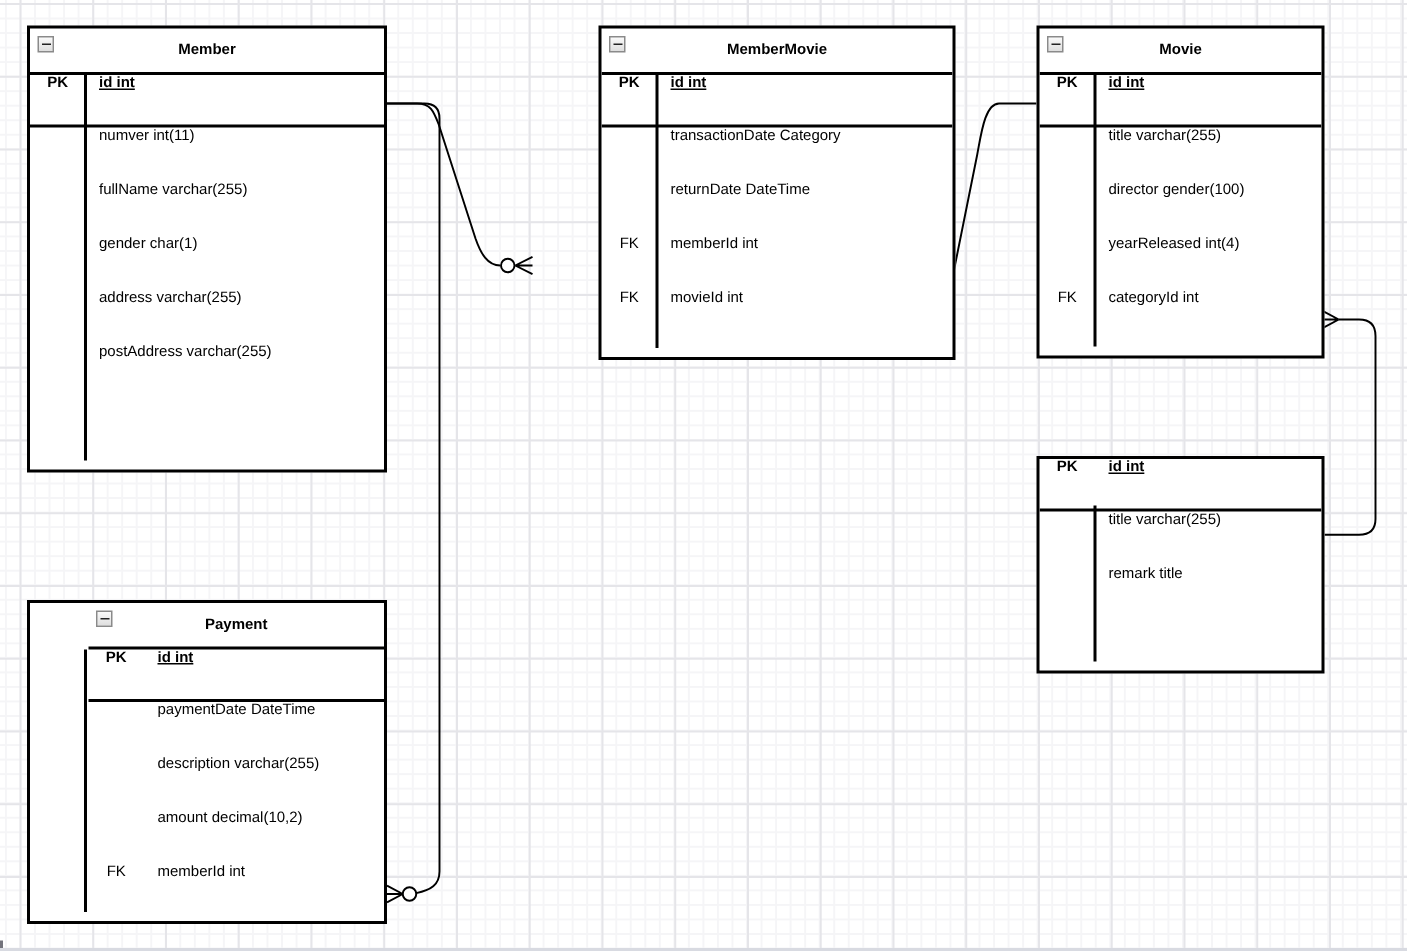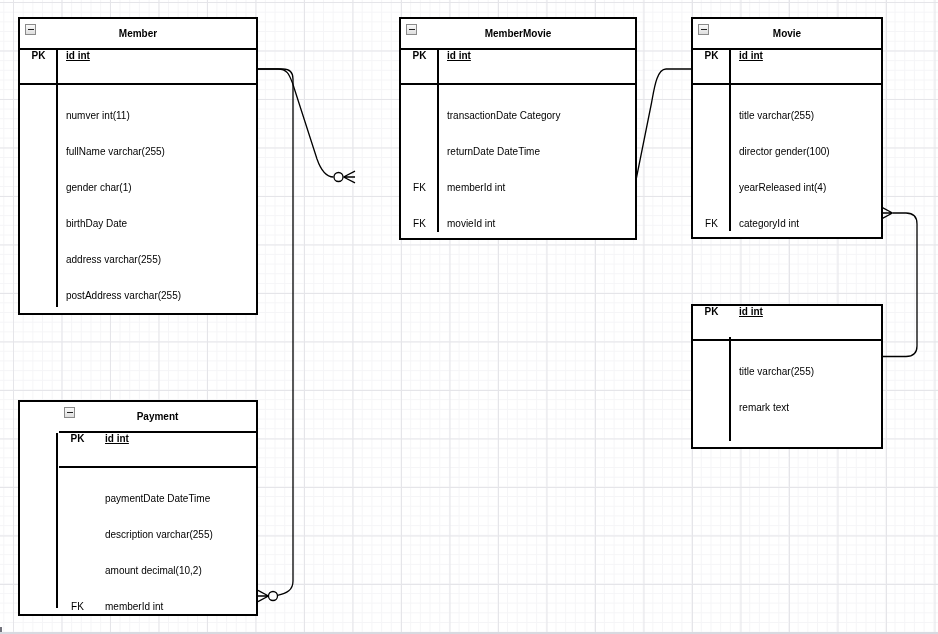--- a/index.html
+++ b/index.html
@@ -34,21 +34,21 @@
     position:absolute; left:5px; top:5px; width:11px; height:11px;
     background:linear-gradient(#fafafa,#dedede); border:1px solid #8a8a8a;
   }
   .collapse::after {
     content:""; position:absolute; left:1.5px; right:1.5px; top:3.5px; height:1.6px; background:#222;
   }
   .pkrow {
     height:35px; border-bottom:2px solid #000;
     display:flex; align-items:flex-start;
   }
-  .row { height:36px; display:flex; align-items:flex-end; }
+  .row { height:36px; display:flex; align-items:flex-start; }
   .keycol { flex:0 0 37px; text-align:center; }
   .pkrow .keycol { font-weight:bold; }
   .field { padding-left:9px; }
   .pkfield { font-weight:bold; text-decoration:underline; }
   .vline { position:absolute; left:36px; top:31px; bottom:6px; width:2px; background:#000; }
 
   #e-member      { left:18px;  top:17px;  width:240px; height:298px; }
   #e-membermovie { left:355px; top:17px;  width:238px; height:223px;margin-left:44px; }
   #e-movie       { left:691px; top:17px;  width:192px; height:222px; }
   #e-category    { left:691px; top:304px; width:192px; height:145px; }
@@ -102,24 +102,20 @@
     <div class="row">
       <span class="keycol"></span>
       <span class="field">fullName varchar(255)</span>
     </div>
     <div class="row">
       <span class="keycol"></span>
       <span class="field">gender char(1)</span>
     </div>
     <div class="row">
       <span class="keycol"></span>
-      <span class="field">birthDay Date</span>
-    </div>
-    <div class="row">
-      <span class="keycol"></span>
       <span class="field">address varchar(255)</span>
     </div>
     <div class="row">
       <span class="keycol"></span>
       <span class="field">postAddress varchar(255)</span>
     </div>
     <div class="vline"></div>
   </div>
 
   <div class="entity" id="e-membermovie">
@@ -182,21 +178,21 @@
     <div class="pkrow">
       <span class="keycol">PK</span>
       <span class="field pkfield">id int</span>
     </div>
     <div class="row">
       <span class="keycol"></span>
       <span class="field">title varchar(255)</span>
     </div>
     <div class="row">
       <span class="keycol"></span>
-      <span class="field">remark text</span>
+      <span class="field">remark title</span>
     </div>
     <div class="vline"></div>
   </div>
 
   <div class="entity" id="e-payment">
     <div class="titlebar">
       <span class="collapse"></span>
       <span class="title">Payment</span>
     </div>
     <div class="pkrow">

